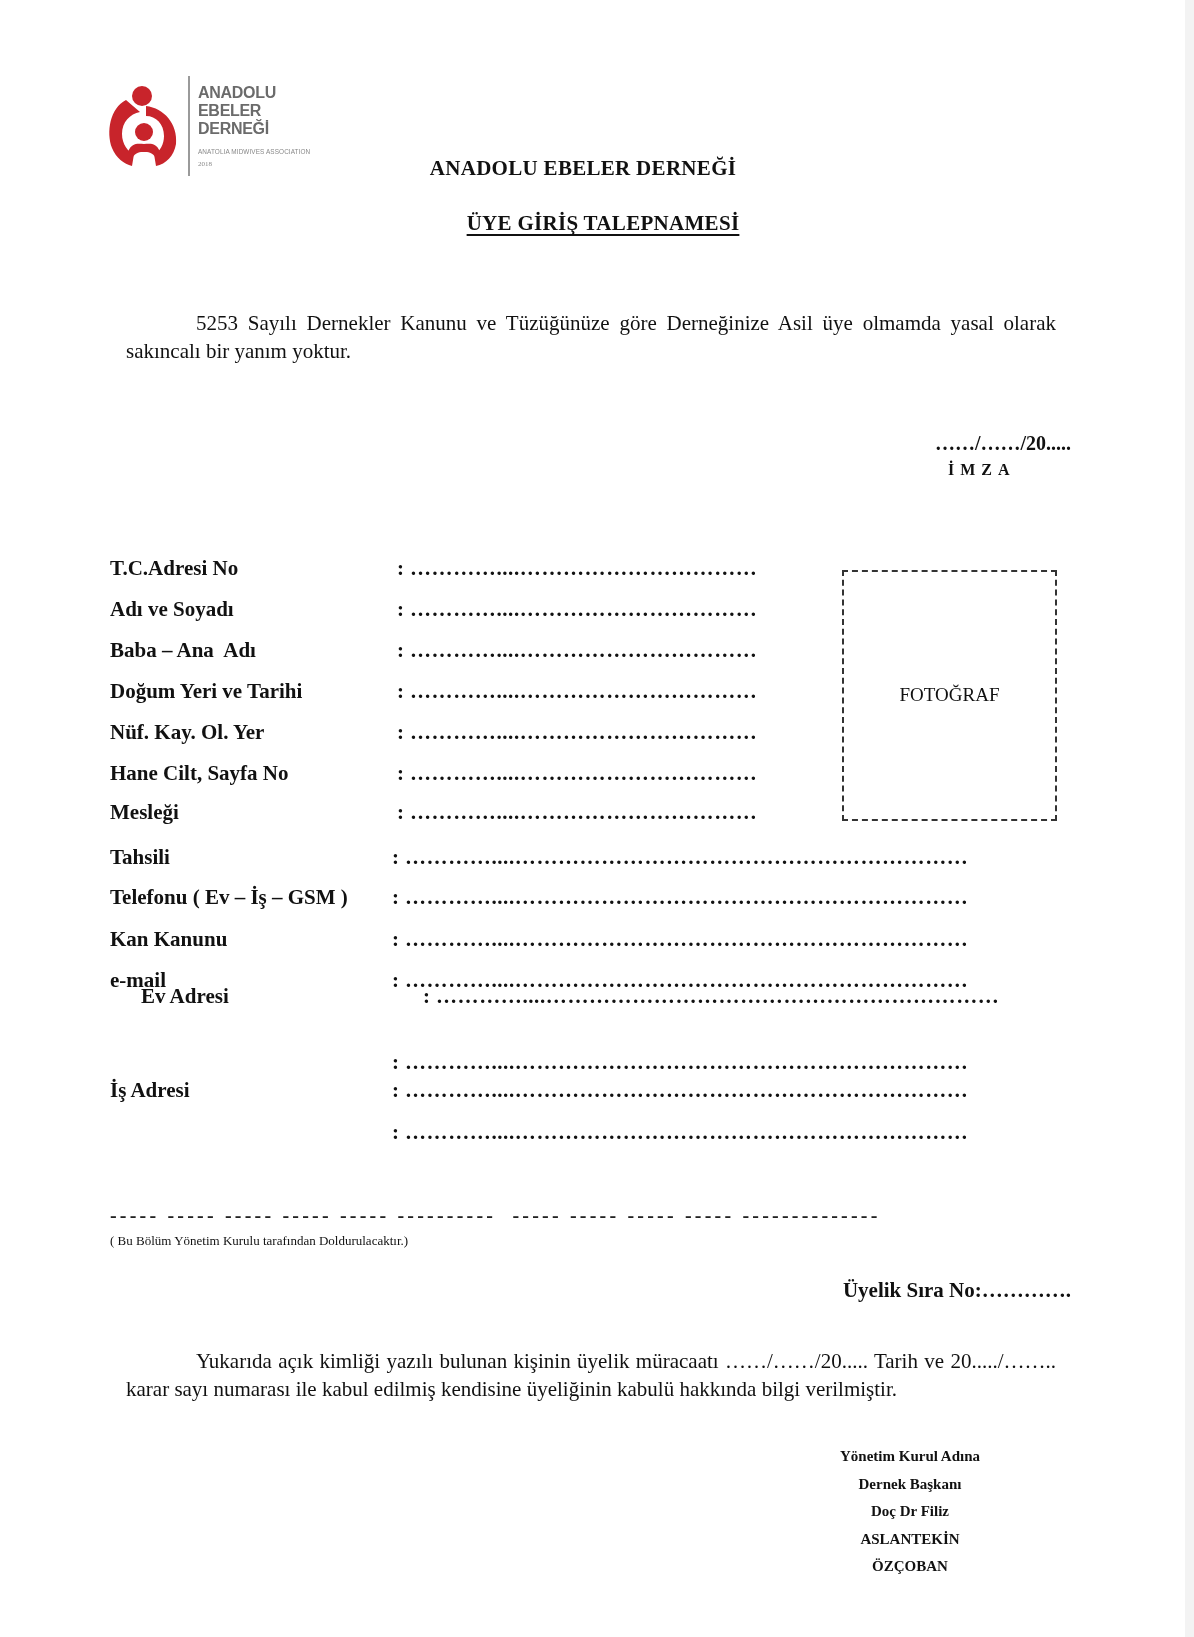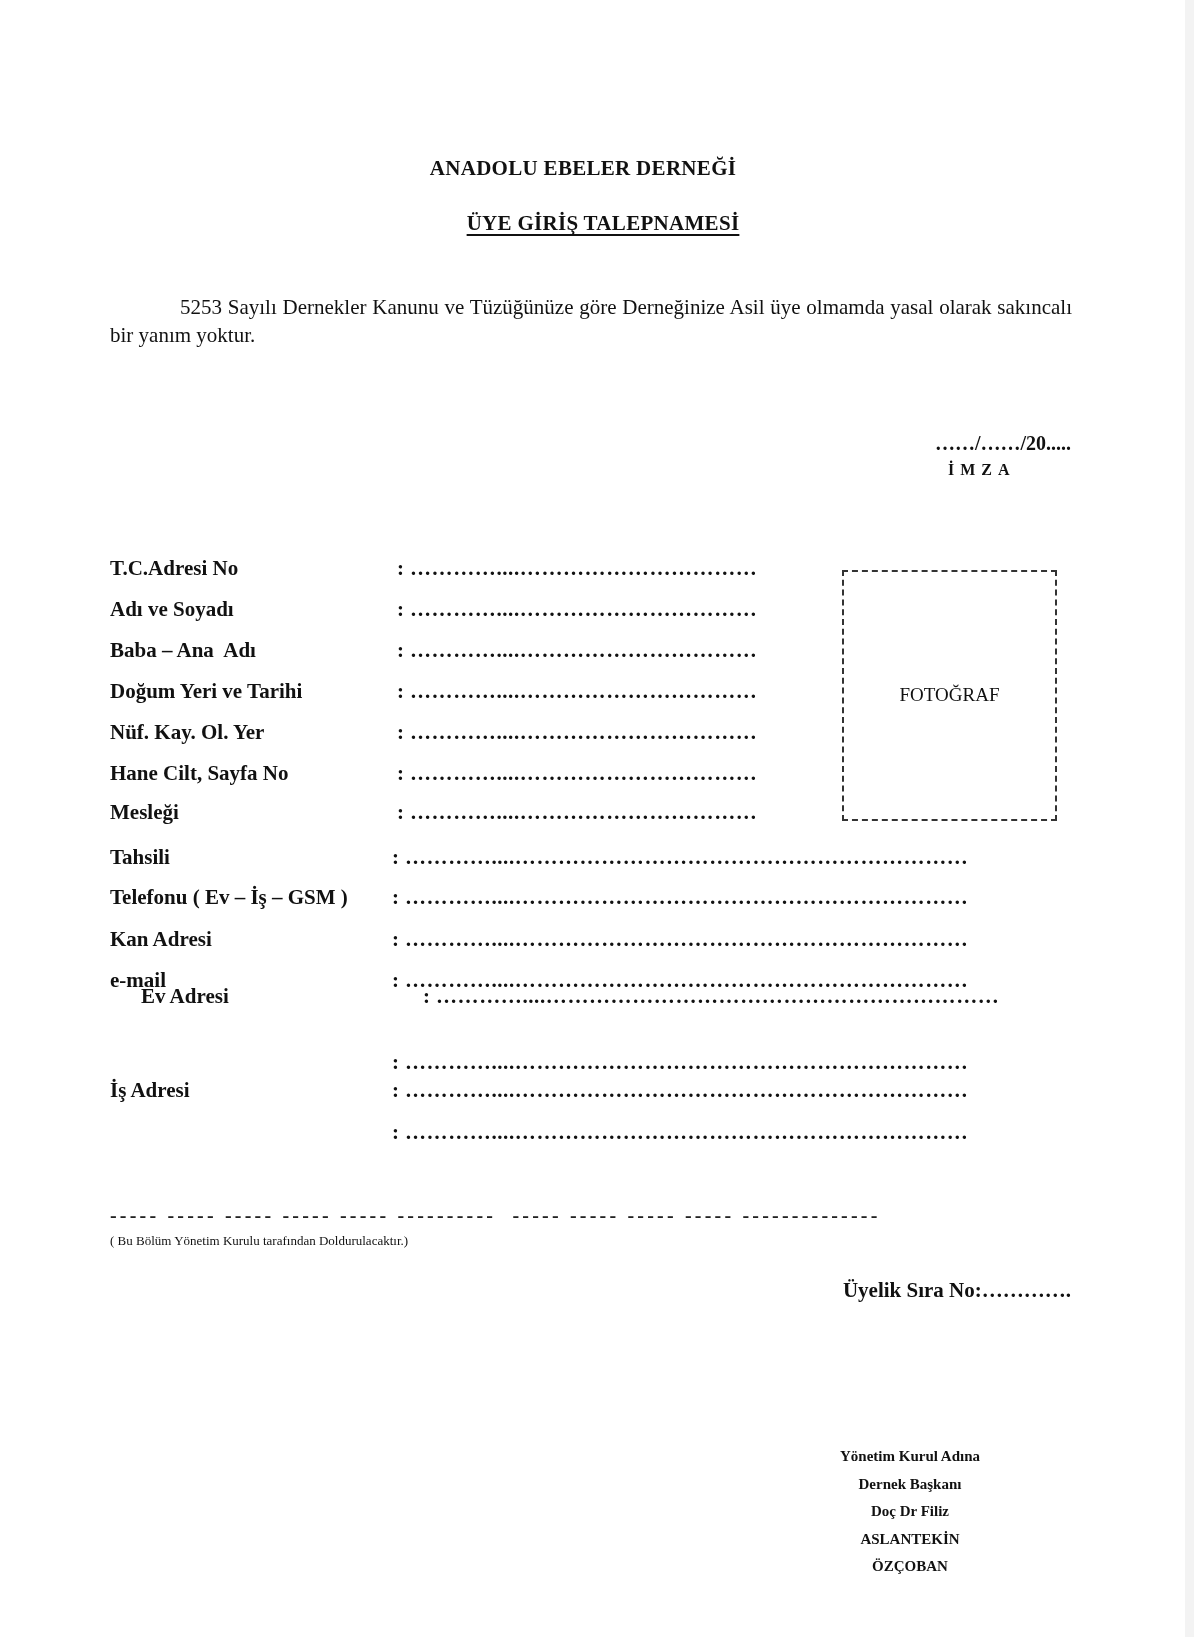--- a/index.html
+++ b/index.html
@@ -13,21 +13,21 @@
   .logo { position:absolute; left:106px; top:76px; width:230px; height:104px; }
   .logo-divider { position:absolute; left:82px; top:0; width:2px; height:100px; background:#9a9a9a; }
   .logo-text { position:absolute; left:92px; top:8px; font-family:"Liberation Sans","DejaVu Sans",sans-serif; color:#6b6b6b; font-weight:bold; font-size:16px; line-height:18px; letter-spacing:-0.3px; }
   .logo-sub { position:absolute; left:92px; top:72px; font-family:"Liberation Sans","DejaVu Sans",sans-serif; color:#888; font-size:6.4px; letter-spacing:0.1px; }
   .logo-year { position:absolute; left:92px; top:84px; font-family:"Liberation Serif",serif; color:#888; font-size:7px; }
 
   .title { left:0; width:1166px; text-align:center; top:156px; font-size:21px; font-weight:bold; letter-spacing:0.3px; }
   .subtitle { left:12px; width:1182px; text-align:center; top:211px; font-size:21px; font-weight:bold; text-decoration:underline; text-underline-offset:4px; letter-spacing:0.3px; }
 
   .para { position:absolute; left:110px; width:962px; font-size:21px; line-height:27.5px; text-align:justify; }
-  .para p { margin:0; }
+  .para p { margin:16px; }
   .indent { text-indent:70px; }
   .para-intro { top:294px; }
 
   .date-line { right:123px; top:432px; font-size:20px; font-weight:bold; }
   .imza { left:948px; top:461px; font-size:16px; font-weight:bold; letter-spacing:6px; }
   .kimligim { left:0; width:1180px; text-align:center; top:488px; font-size:20px; font-weight:bold; letter-spacing:7px; }
 
   .field { position:absolute; left:110px; height:30px; font-size:21px; }
   .field .label { position:absolute; left:0; top:0; font-weight:bold; white-space:nowrap; }
   .field .colon { position:absolute; font-weight:bold; }
@@ -44,20 +44,37 @@
 
   .sig { position:absolute; left:770px; width:280px; top:1443px; text-align:center; font-size:15px; font-weight:bold; line-height:27.6px; }
   .sig div { white-space:nowrap; }
 </style>
 </head>
 <body>
 
 <div class="page">
   <div class="edge-strip"></div>
 
+  <div class="logo">
+    <svg width="76" height="88" viewBox="0 0 76 88" style="position:absolute;left:0;top:6px;">
+      <circle cx="36" cy="14" r="10" fill="#c8242b"></circle>
+      <path d="M20 18 C4 26 0 50 6 66 C10 76 18 82 26 84 L28 72 C22 70 16 62 16 52 C16 40 24 32 34 30 Z" fill="#c8242b"></path>
+      <path d="M40 24 C58 26 72 42 70 62 C68 74 60 82 50 84 L48 72 C54 70 58 62 58 54 C58 42 50 34 40 34 Z" fill="#c8242b"></path>
+      <circle cx="38" cy="50" r="9" fill="#c8242b"></circle>
+      <path d="M22 70 C26 60 32 62 38 62 C44 62 50 60 54 70 L50 76 C46 70 42 70 38 70 C34 70 30 70 26 76 Z" fill="#c8242b"></path>
+    </svg>
+    <div class="logo-divider"></div>
+    <div class="logo-text">
+      <div>ANADOLU</div>
+      <div>EBELER</div>
+      <div>DERNEĞİ</div>
+    </div>
+    <div class="logo-sub">ANATOLIA MIDWIVES ASSOCIATION</div>
+    <div class="logo-year">2018</div>
+  </div>
 
   <div class="abs title">ANADOLU EBELER DERNEĞİ</div>
   <div class="abs subtitle">ÜYE GİRİŞ TALEPNAMESİ</div>
 
   <div class="para para-intro">
     <p class="indent">5253 Sayılı Dernekler Kanunu ve Tüzüğünüze göre Derneğinize Asil üye olmamda yasal olarak sakıncalı bir yanım yoktur.</p>
   </div>
 
   <div class="abs date-line">……/……/20.....</div>
   <div class="abs imza">İMZA</div>
@@ -107,21 +124,21 @@
     <span class="label">Tahsili</span>
     <span class="colon" style="left:282px;">:</span>
     <span class="dots" style="left:295px;width:666px;">…………....………………………………………………………</span>
   </div>
   <div class="field" style="top:885px;width:962px;">
     <span class="label">Telefonu ( Ev – İş – GSM )</span>
     <span class="colon" style="left:282px;">:</span>
     <span class="dots" style="left:295px;width:666px;">…………....………………………………………………………</span>
   </div>
   <div class="field" style="top:927px;width:962px;">
-    <span class="label">Kan Adresi</span>
+    <span class="label">Kan Kanunu</span>
     <span class="colon" style="left:282px;">:</span>
     <span class="dots" style="left:295px;width:666px;">…………....………………………………………………………</span>
   </div>
   <div class="field" style="top:968px;width:962px;">
     <span class="label">e-mail</span>
     <span class="colon" style="left:282px;">:</span>
     <span class="dots" style="left:295px;width:666px;">…………....………………………………………………………</span>
   </div>
   <div class="field" style="top:984px;width:962px;margin-left:31px;">
     <span class="label">Ev Adresi</span>
@@ -142,20 +159,23 @@
     <span class="label"></span>
     <span class="colon" style="left:282px;">:</span>
     <span class="dots" style="left:295px;width:660px;">…………....………………………………………………………</span>
   </div>
 
   <div class="divider" style="white-space:pre;">----- ----- ----- ----- ----- ----------  ----- ----- ----- ----- --------------</div>
   <div class="abs note">( Bu Bölüm Yönetim Kurulu tarafından Doldurulacaktır.)</div>
 
   <div class="abs sira">Üyelik Sıra No:………….</div>
 
+  <div class="para para-bottom">
+    <p class="indent">Yukarıda açık kimliği yazılı bulunan kişinin üyelik müracaatı ……/……/20..... Tarih ve 20...../…….. karar sayı numarası ile kabul edilmiş kendisine üyeliğinin kabulü hakkında bilgi verilmiştir.</p>
+  </div>
 
   <div class="sig">
     <div>Yönetim Kurul Adına</div>
     <div>Dernek Başkanı</div>
     <div>Doç Dr Filiz</div>
     <div>ASLANTEKİN</div>
     <div>ÖZÇOBAN</div>
   </div>
 </div>
 

